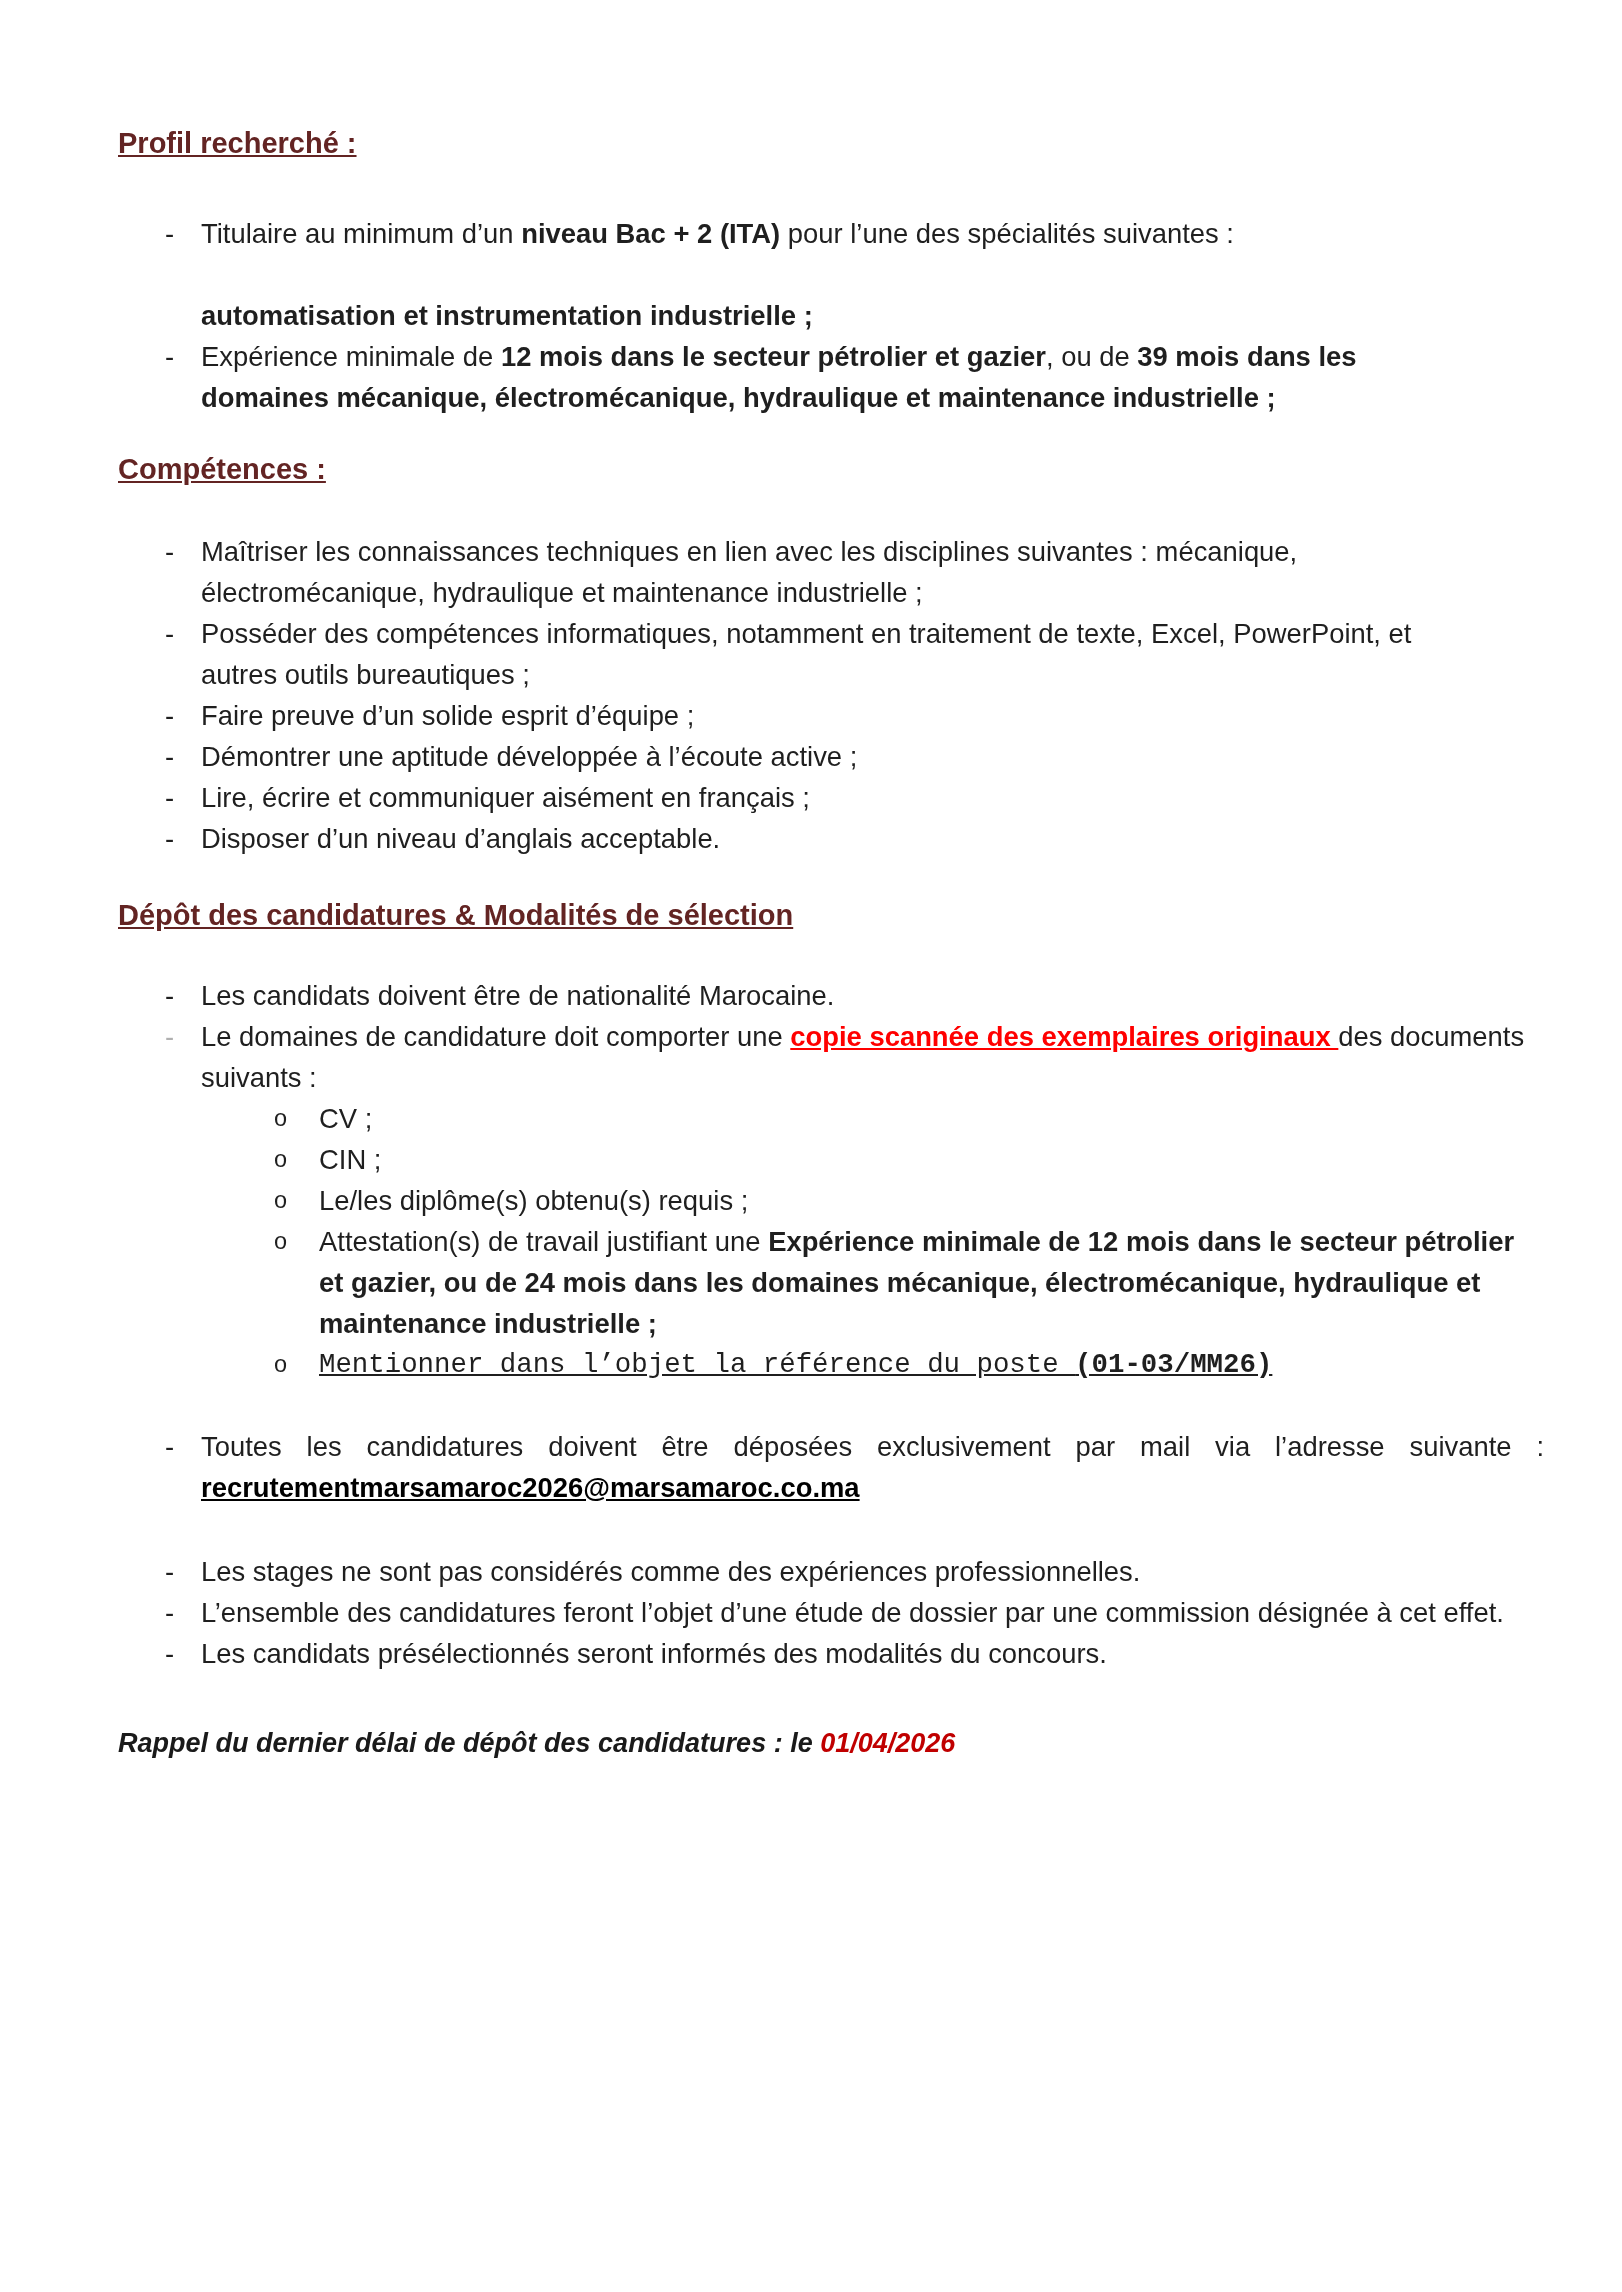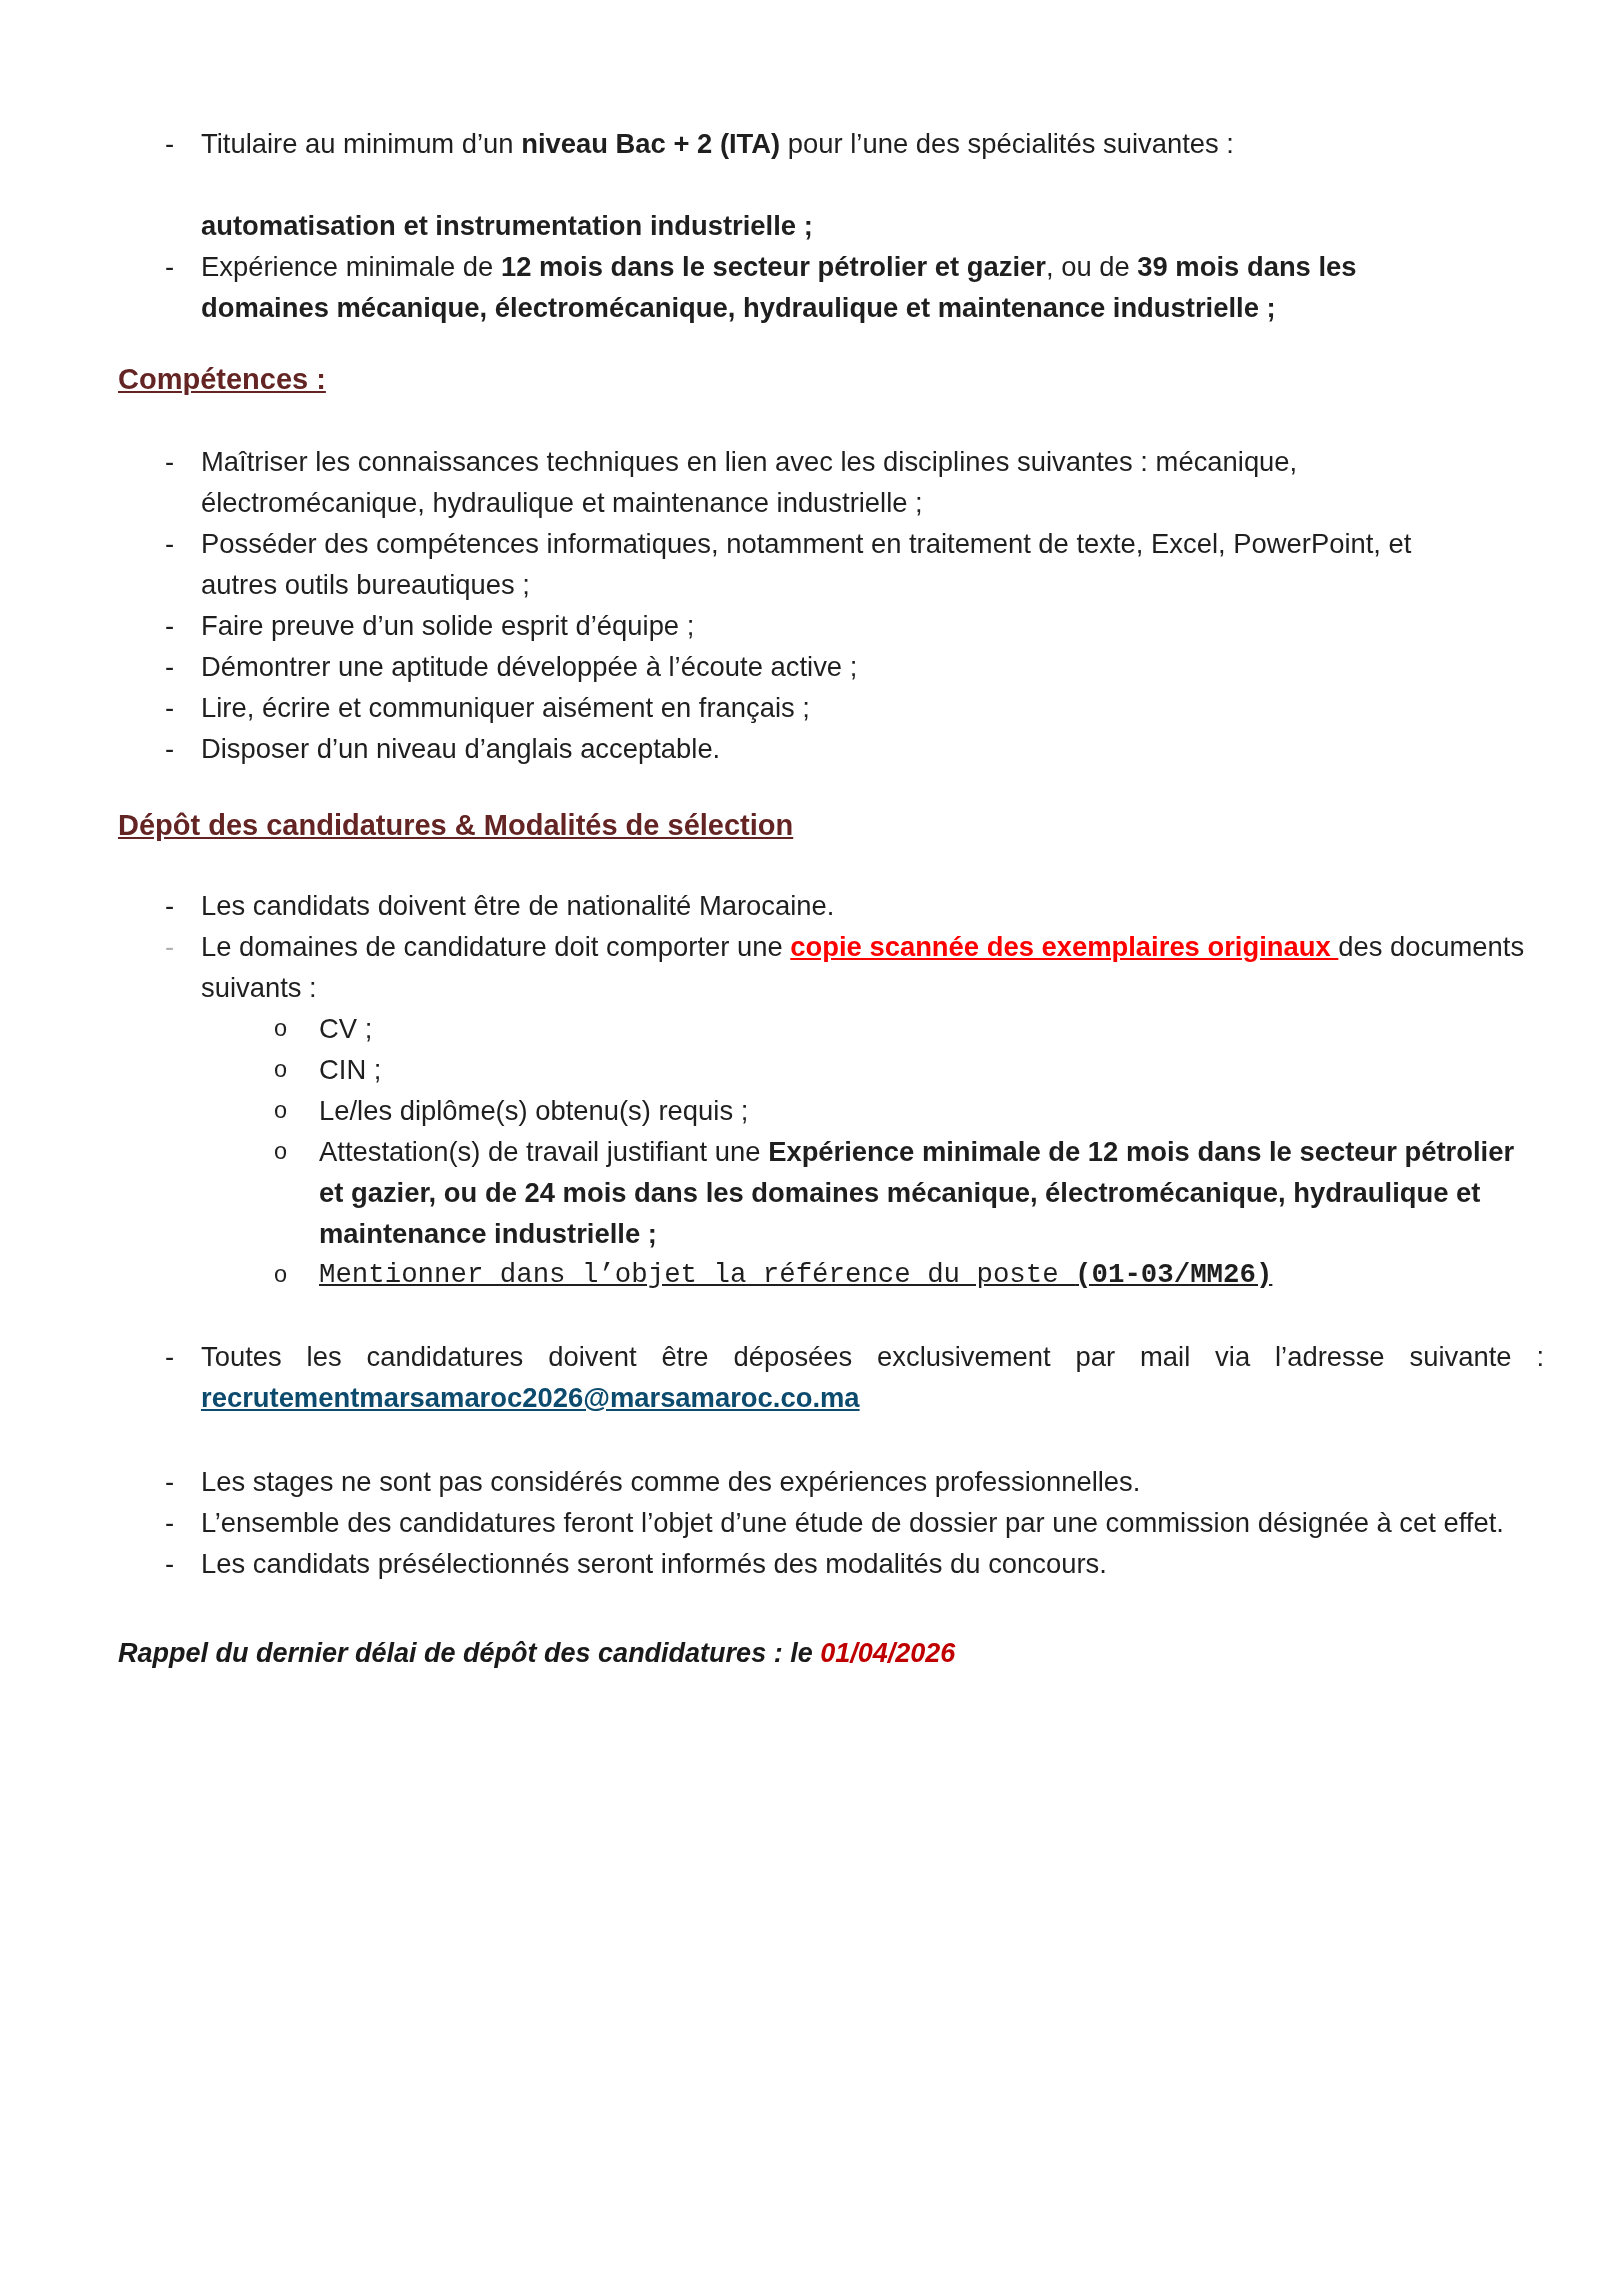--- a/index.html
+++ b/index.html
@@ -23,37 +23,38 @@
   #competences-heading{margin-top:31px;margin-bottom:41px;}
   #depot-heading{margin-top:36px;margin-bottom:39px;}
   .list{margin:0;}
   .li{display:flex;align-items:flex-start;}
   .marker{flex:0 0 83px;box-sizing:border-box;padding-left:47px;}
   .content{flex:1 1 auto;min-width:0;}
   .sublist{margin:0;}
   .sublist .marker{flex:0 0 118px;padding-left:73px;font-size:23.5px;}
   .b{font-weight:700;}
   .red{color:#ff0000;font-weight:700;text-decoration:underline;margin-top:16px;}
-  .link{color:#0c4a6e;font-weight:700;text-decoration:underline;cursor:pointer;}
+  .link{color:#000000;font-weight:700;text-decoration:underline;cursor:pointer;}
   .u-line{text-decoration:underline;font-family:Liberation Mono, monospace;}
   .just{text-align:justify;text-align-last:justify;}
   .faint{opacity:.35;}
   #depot-mail{margin-top:41px;}
   #depot-list-c{margin-top:43px;}
   .footer-line{
     margin:49px 0 0 0;text-align:left;
     font-weight:700;font-style:italic;font-size:27px;line-height:41px;color:#1a1a1a;
   }
   .footer-line .date{color:#c00000;}
 </style>
 </head>
 <body>
 
 <div class="page">
 
+  <h2 class="sec" id="profil-heading">Profil recherché :</h2>
 
   <div class="list" id="profil-list">
       <div class="li">
         <span class="marker">-</span>
         <div class="content"><span>Titulaire au minimum d’un </span><span class="b">niveau Bac + 2 (ITA)</span><span> pour l’une des spécialités suivantes :</span><br><br><span class="b">automatisation et instrumentation industrielle ;</span></div>
       </div>
       <div class="li">
         <span class="marker">-</span>
         <div class="content"><span>Expérience minimale de </span><span class="b">12 mois dans le secteur pétrolier et gazier</span><span>, ou de </span><span class="b">39 mois dans les</span><br><span class="b">domaines mécanique, électromécanique, hydraulique et maintenance industrielle ;</span></div>
       </div>

